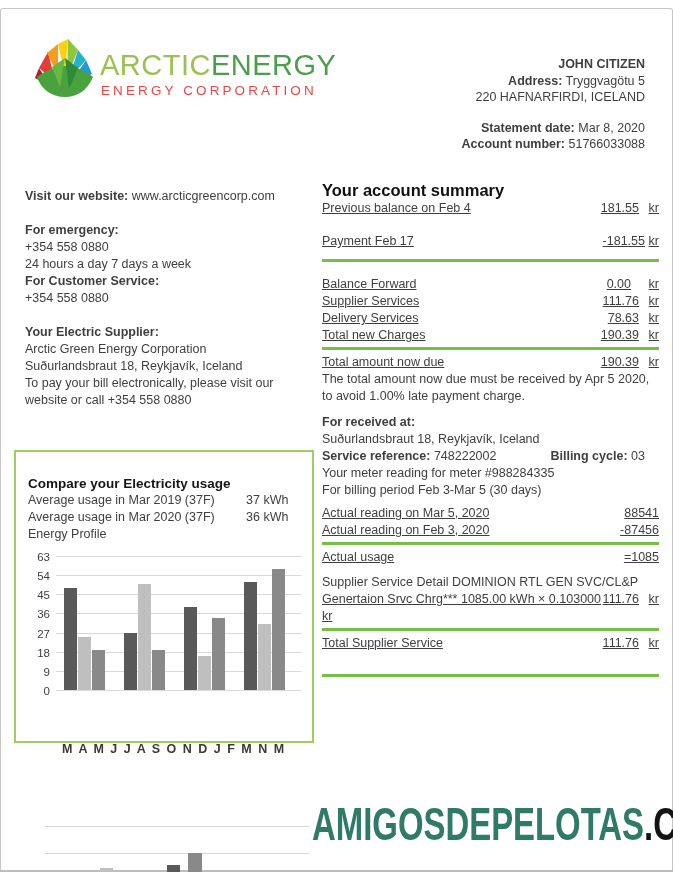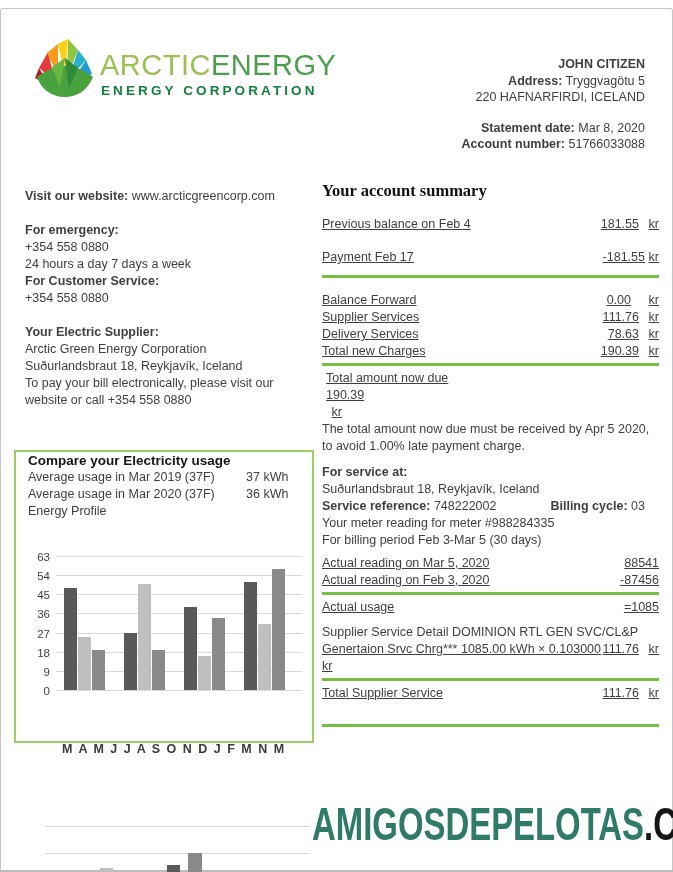--- a/index.html
+++ b/index.html
@@ -20,41 +20,41 @@
     font-family:"Liberation Sans",sans-serif;color:var(--ink);}
   .page-frame{position:absolute;left:0;top:8px;width:673px;height:864px;
     border:1px solid #c6c6c6;border-bottom:none;border-radius:3px 3px 0 0;background:#fff;z-index:0;}
   .abs{position:absolute;z-index:2;}
   .b{font-weight:bold;}
   
   .logo-icon{left:33px;top:37px;width:64px;height:64px;}
   .brand{left:100px;top:50px;font-size:29px;letter-spacing:.5px;line-height:31px;white-space:nowrap;}
   .brand .p1{color:var(--brand-light-green);}
   .brand .p2{color:var(--brand-dark-green);}
-  .brand-sub{left:101px;top:83px;font-size:13.5px;font-weight:bold;letter-spacing:3.1px;color:#15803d;white-space:nowrap;}
+  .brand-sub{left:101px;top:83px;font-size:13.5px;font-weight:normal;letter-spacing:3.1px;color:#ef4444;white-space:nowrap;}
   
   .recipient{right:28px;top:56px;text-align:right;font-size:12.5px;line-height:16.5px;}
   .recipient .gap{height:14px;}
   
   .contact{left:25px;top:188px;width:292px;font-size:12.5px;line-height:17px;}
   .contact .sp{height:17px;}
   
   .summary{left:322px;top:181px;width:337px;font-size:12.5px;line-height:17px;}
-  .summary h2{font-size:16.5px;line-height:19px;color:#111;margin-bottom:16px;font-family:Liberation Serif, serif;}
+  .summary h2{font-size:16.5px;line-height:19px;color:#111;margin-bottom:0;}
   .srow{display:flex;align-items:baseline;text-decoration:underline;}
   .srow .lab{flex:1;}
   .srow .num{text-align:right;white-space:pre;}
   .srow .unit{width:16px;margin-left:4px;text-align:right;}
   .srow .unit.u-wide{width:24px;}
   .srow .unit.u-tight{width:14px;margin-left:0;}
   .sdivider{height:3px;background:var(--accent-green);margin-bottom:4px;}
   .spair{display:flex;}
   .spair .second{margin-left:54px;}
   
-  .compare{left:14px;top:450px;width:300px;height:293px;border:2px solid var(--box-border-green);padding:0 12px;font-size:12.5px;line-height:17px;}
+  .compare{left:14px;top:450px;width:300px;height:293px;border:2px solid var(--box-border-green);padding:23px 12px;font-size:12.5px;line-height:17px;}
   .compare h3{font-size:13.5px;color:#151515;}
   .crow{display:flex;}
   .crow .lab{width:218px;}
   .ep-chart{position:absolute;left:10px;top:100px;width:278px;height:158px;}
   .ytick{position:absolute;left:0;width:24px;text-align:right;font-size:11.5px;color:#404040;}
   .gline{position:absolute;left:30px;width:246px;height:1px;background:var(--grid-gray);}
   .bar{position:absolute;}
   .xletters{position:absolute;left:36px;top:146px;font-size:12.5px;font-weight:bold;letter-spacing:1.5px;color:#3a3a3a;white-space:nowrap;margin-top:43px;}
   
   .watermark{left:312px;top:800px;font-size:47px;font-weight:800;white-space:nowrap;
@@ -142,27 +142,27 @@
         <span class="lab">Delivery Services</span>
         <span class="num">78.63</span>
         <span class="unit">kr</span>
       </div>
       <div class="srow">
         <span class="lab">Total new Charges</span>
         <span class="num">190.39</span>
         <span class="unit">kr</span>
       </div>
       <div class="sdivider" style="margin-top: 3px;"></div>
-      <div class="srow" style="margin-top: 1px; flex-direction: column;">
+      <div class="srow" style="margin-top: 1px;">
         <span class="lab">Total amount now due</span>
         <span class="num">190.39</span>
         <span class="unit">kr</span>
       </div>
       <div>The total amount now due must be received by Apr 5 2020, to avoid 1.00% late payment charge.</div>
-      <div class="b" style="margin-top: 9px;">For service at:</div>
+      <div class="b" style="margin-top: 9px;">For received at:</div>
       <div>Suðurlandsbraut 18, Reykjavík, Iceland</div>
       <div class="spair">
         <span><span class="b">Service reference:</span><span> 748222002</span></span>
         <span class="second"><span class="b">Billing cycle:</span><span> 03</span></span>
       </div>
       <div>Your meter reading for meter #988284335</div>
       <div>For billing period Feb 3-Mar 5 (30 days)</div>
       <div class="srow" style="margin-top: 6px;">
         <span class="lab">Actual reading on Mar 5, 2020</span>
         <span class="num">88541</span>

